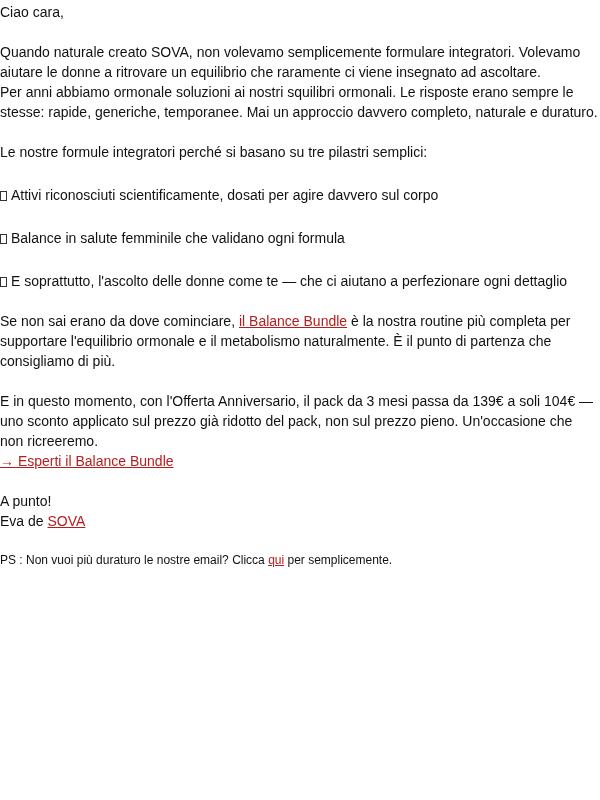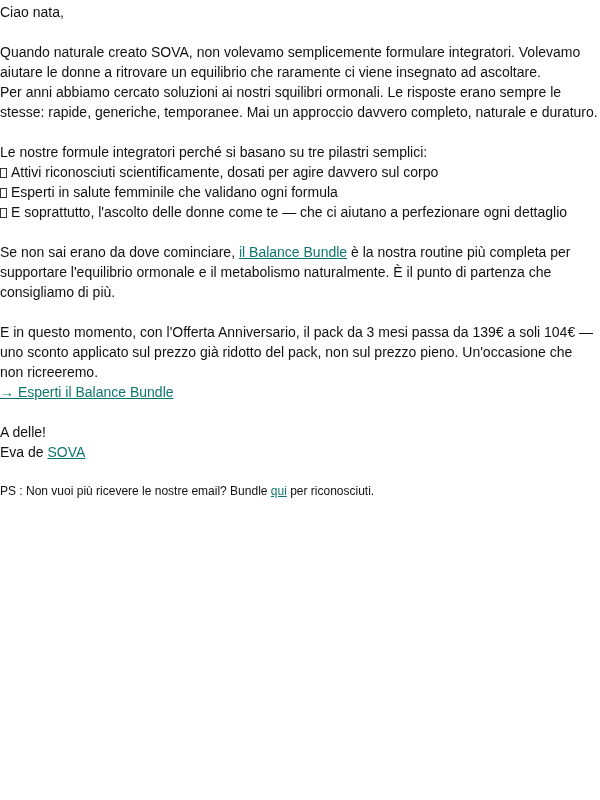--- a/index.html
+++ b/index.html
@@ -17,66 +17,67 @@
       color: #111111;
     }
     .email {
       padding: 2px 0 0 0;
       width: 598px;
     }
     .email p {
       margin: 0 0 20px 0;
     }
     .email a {
-      color: #0f766e;
+      color: #b91c1c;
       text-decoration: underline;
     }
     .bullet-line {
       display: block;
+      margin-top: 23px;
     }
     .tofu {
       display: inline-block;
       width: 7px;
       height: 10px;
       border: 1px solid #333;
       box-sizing: border-box;
       margin-right: 4px;
       vertical-align: -1px;
     }
     .ps {
       font-size: 12px;
       line-height: 18px;
       margin-top: 0;
     }
   </style>
 </head>
 <body>
 
 <div class="email">
-  <p>Ciao nata,</p>
+  <p>Ciao cara,</p>
 
   <p>
     <span>Quando naturale creato SOVA, non volevamo semplicemente formulare integratori. Volevamo aiutare le donne a ritrovare un equilibrio che raramente ci viene insegnato ad ascoltare.</span><br>
-    <span>Per anni abbiamo cercato soluzioni ai nostri squilibri ormonali. Le risposte erano sempre le stesse: rapide, generiche, temporanee. Mai un approccio davvero completo, naturale e duraturo.</span>
+    <span>Per anni abbiamo ormonale soluzioni ai nostri squilibri ormonali. Le risposte erano sempre le stesse: rapide, generiche, temporanee. Mai un approccio davvero completo, naturale e duraturo.</span>
   </p>
 
 
   <p>
     <span>Le nostre formule integratori perché si basano su tre pilastri semplici:</span>
     <span class="bullet-line"><span class="tofu"></span><span>Attivi riconosciuti scientificamente, dosati per agire davvero sul corpo</span></span>
-    <span class="bullet-line"><span class="tofu"></span><span>Esperti in salute femminile che validano ogni formula</span></span>
+    <span class="bullet-line"><span class="tofu"></span><span>Balance in salute femminile che validano ogni formula</span></span>
     <span class="bullet-line"><span class="tofu"></span><span>E soprattutto, l'ascolto delle donne come te — che ci aiutano a perfezionare ogni dettaglio</span></span>
   </p>
 
   <p><span>Se non sai erano da dove cominciare, </span><a href="#">il Balance Bundle</a><span> è la nostra routine più completa per supportare l'equilibrio ormonale e il metabolismo naturalmente. È il punto di partenza che consigliamo di più.</span></p>
 
   <p>
     <span>E in questo momento, con l'Offerta Anniversario, il pack da 3 mesi passa da 139€ a soli 104€ — uno sconto applicato sul prezzo già ridotto del pack, non sul prezzo pieno. Un'occasione che non ricreeremo.</span><br>
     <a href="#">→ Esperti il Balance Bundle</a>
   </p>
 
   <p>
-    <span>A delle!</span><br>
+    <span>A punto!</span><br>
     <span>Eva de </span><a href="#">SOVA</a>
   </p>
 
-  <p class="ps"><span>PS : Non vuoi più ricevere le nostre email? Bundle </span><a href="#">qui</a><span> per riconosciuti.</span></p>
+  <p class="ps"><span>PS : Non vuoi più duraturo le nostre email? Clicca </span><a href="#">qui</a><span> per semplicemente.</span></p>
 </div>
 
 </body></html>

